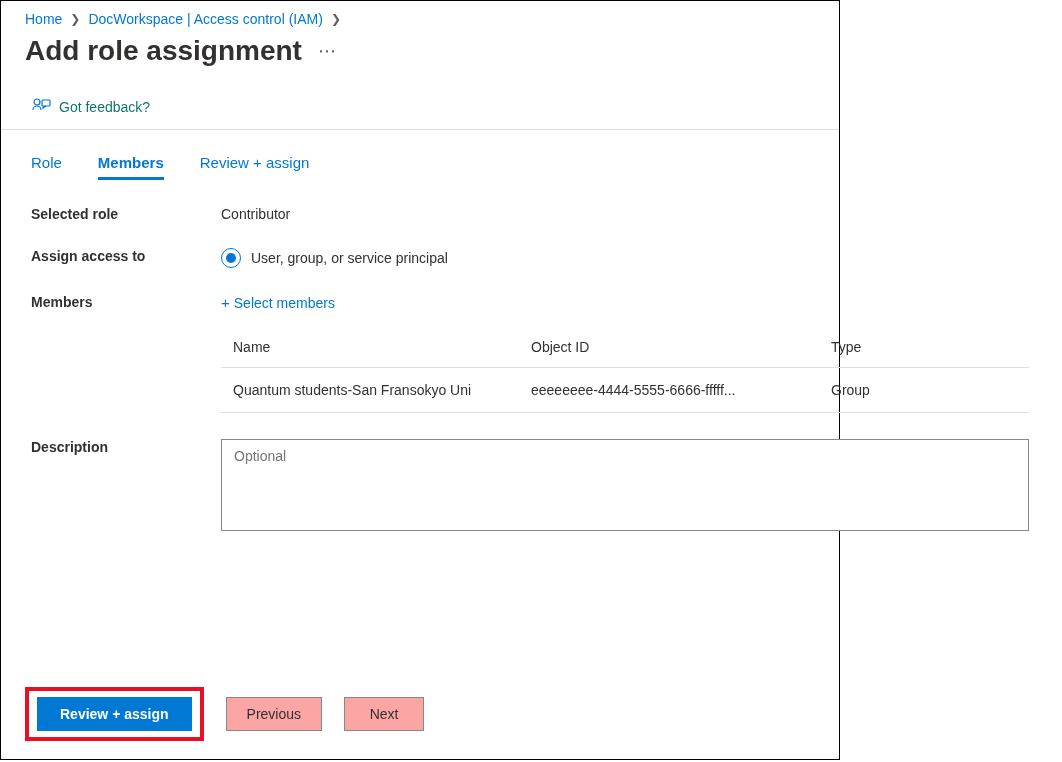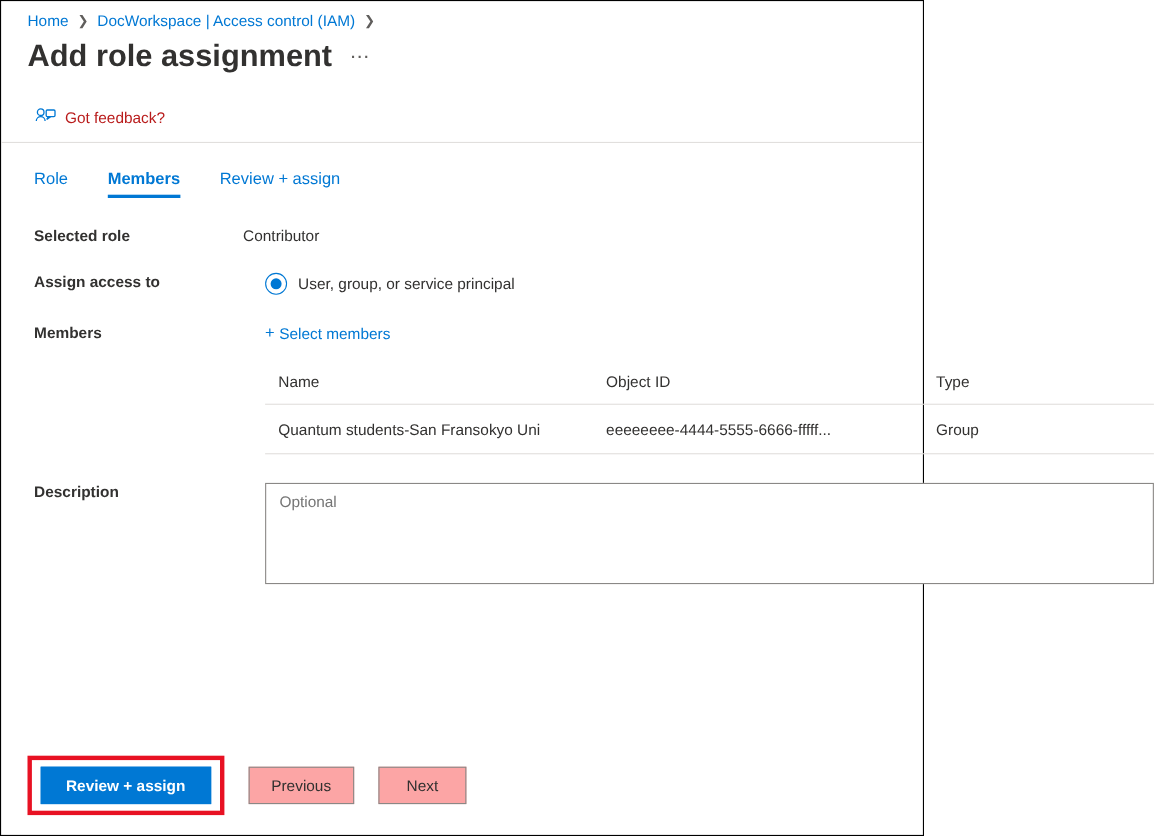--- a/index.html
+++ b/index.html
@@ -57,21 +57,21 @@
     align-items: center;
     gap: 8px;
     padding: 30px 24px 12px 30px;
     border-bottom: 1px solid #e1dfdd;
   }
   .feedback-icon {
     color: #0078d4;
     display: inline-flex;
   }
   .feedback-text {
-    color: #b91c1c;
+    color: #0f766e;
     font-size: 14px;
     cursor: pointer;
   }
   
   .tabs {
     display: flex;
     gap: 36px;
     padding: 24px 24px 0 30px;
     border-bottom: none;
   }
@@ -86,21 +86,21 @@
     border-bottom: 3px solid #0078d4;
   }
   
   .form-area {
     padding: 26px 24px 24px 30px;
   }
   .form-row {
     display: flex;
     align-items: flex-start;
   }
-  .form-row.top-gap { margin-top: 26px; gap: 20px; }
+  .form-row.top-gap { margin-top: 26px; }
   .form-label {
     width: 190px;
     flex-shrink: 0;
     font-size: 14px;
     color: #323130;
   }
   .form-label.bold { font-weight: 600; }
   .form-value {
     flex: 1;
     font-size: 14px;

